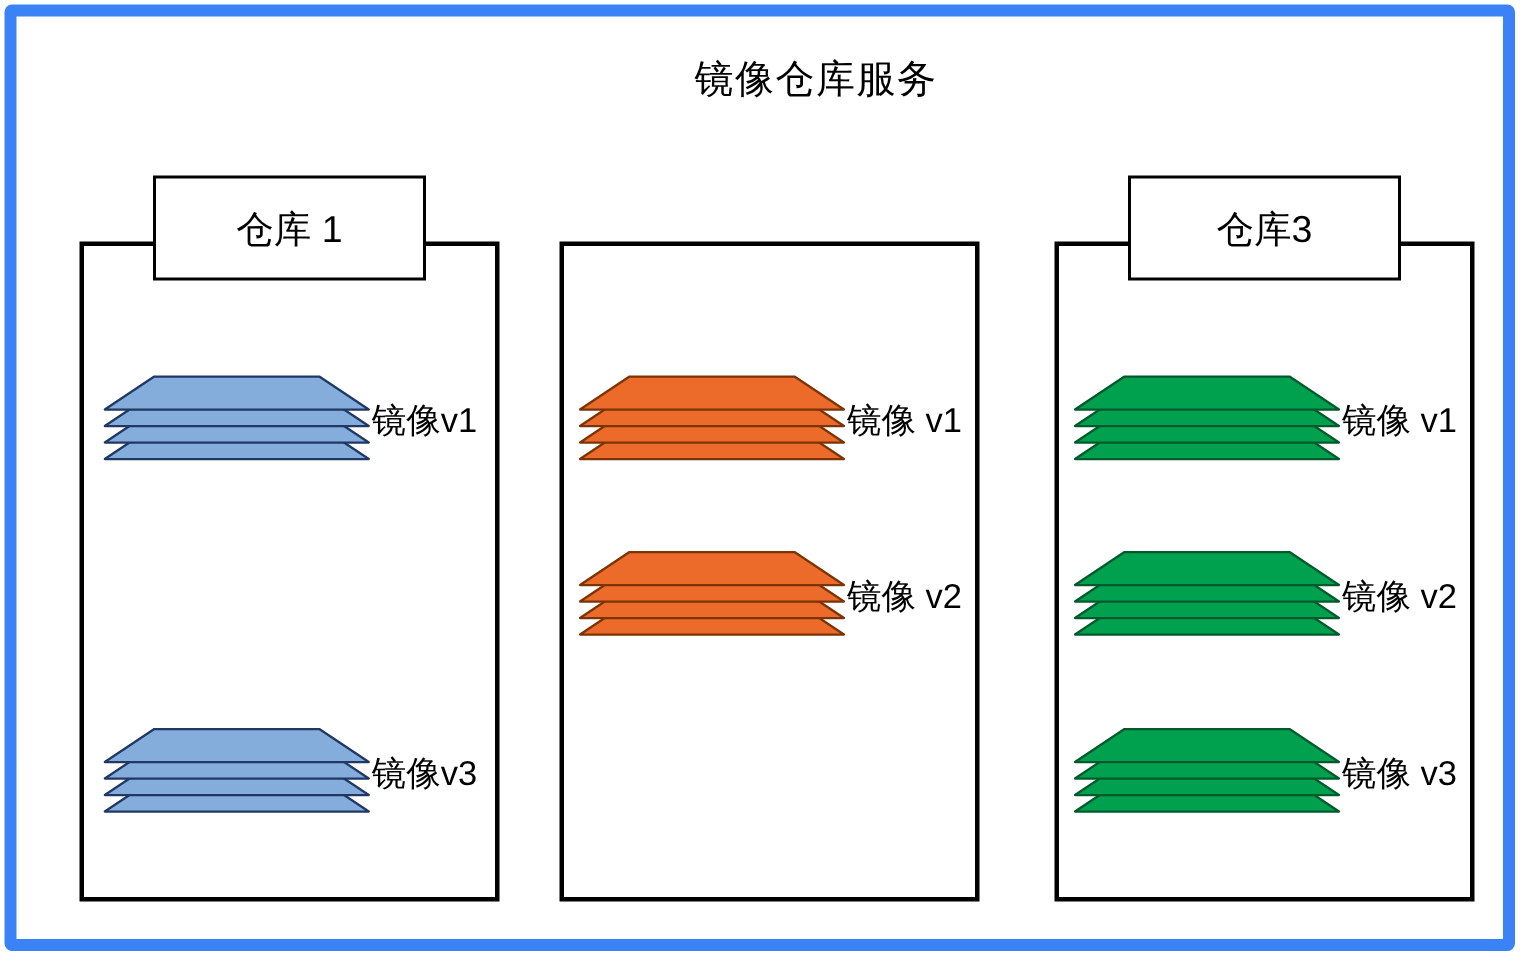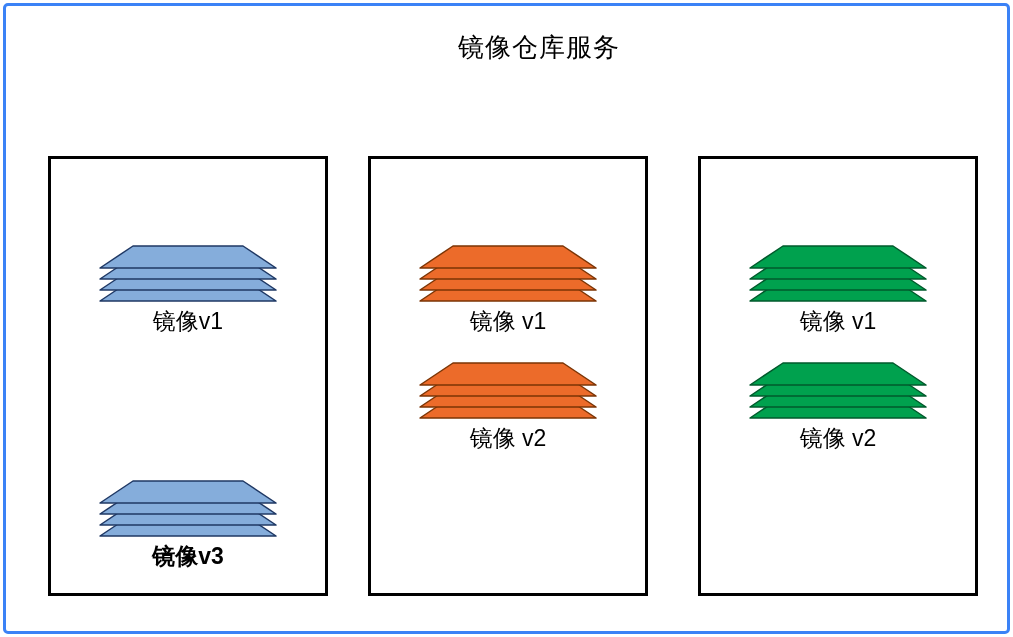--- a/index.html
+++ b/index.html
@@ -12,21 +12,21 @@
   .stage {
     position: relative;
     width: 1013px; height: 637px;
     background: #ffffff;
     overflow: hidden;
   }
   .frame {
     position: absolute;
     left: 3px; top: 3px;
     width: 1007px; height: 631px;
-    border: 3px solid #3b82f6;
+    border: 8px solid #3b82f6;
     border-radius: 5px;
     background: #ffffff;
   }
   .title {
     position: absolute;
     top: 24px; left: 533px;
     transform: translateX(-50%);
     font-size: 26px;
     letter-spacing: 1px;
     white-space: nowrap;
@@ -53,49 +53,50 @@
     background: #ffffff;
     display: flex; align-items: center; justify-content: center;
     font-size: 25px;
     white-space: nowrap;
     z-index: 2;
   }
   .image-item {
     position: absolute;
     left: 50%;
     transform: translateX(-50%);
-    display: flex; flex-direction: column; align-items: center;
+    display: flex; flex-direction: row; align-items: center;
     z-index: 1;
   }
   .image-label {
     margin-top: 3px;
     font-size: 23px;
     white-space: nowrap;
   }
   .stack-svg { display: block; }
 </style>
 </head>
 <body>
 
 <div class="stage">
   <div class="frame">
     <div class="title">镜像仓库服务</div>
     <div id="repos">
         <div class="repo" style="left: 42px;">
           <div class="repo-box"></div>
+          <div class="repo-label">仓库 1</div>
           <div class="image-item" style="top: 132px;">
             <svg class="stack-svg" width="180" height="59" viewBox="-2 -2 180 59">
               <polygon points="33,33 143,33 176,55 0,55" fill="#85ADDB" stroke="#1F3864" stroke-width="1.5" stroke-linejoin="round"></polygon>
               <polygon points="33,22 143,22 176,44 0,44" fill="#85ADDB" stroke="#1F3864" stroke-width="1.5" stroke-linejoin="round"></polygon>
               <polygon points="33,11 143,11 176,33 0,33" fill="#85ADDB" stroke="#1F3864" stroke-width="1.5" stroke-linejoin="round"></polygon>
               <polygon points="33,0 143,0 176,22 0,22" fill="#85ADDB" stroke="#1F3864" stroke-width="1.5" stroke-linejoin="round"></polygon>
             </svg>
             <div class="image-label">镜像v1</div>
           </div>
-          <div class="image-item" style="top: 367px; font-weight: bold;">
+          <div class="image-item" style="top: 367px;">
             <svg class="stack-svg" width="180" height="59" viewBox="-2 -2 180 59">
               <polygon points="33,33 143,33 176,55 0,55" fill="#85ADDB" stroke="#1F3864" stroke-width="1.5" stroke-linejoin="round"></polygon>
               <polygon points="33,22 143,22 176,44 0,44" fill="#85ADDB" stroke="#1F3864" stroke-width="1.5" stroke-linejoin="round"></polygon>
               <polygon points="33,11 143,11 176,33 0,33" fill="#85ADDB" stroke="#1F3864" stroke-width="1.5" stroke-linejoin="round"></polygon>
               <polygon points="33,0 143,0 176,22 0,22" fill="#85ADDB" stroke="#1F3864" stroke-width="1.5" stroke-linejoin="round"></polygon>
             </svg>
             <div class="image-label">镜像v3</div>
           </div>
         </div>
         <div class="repo" style="left: 362px;">
@@ -114,34 +115,44 @@
               <polygon points="33,33 143,33 176,55 0,55" fill="#EC6B2A" stroke="#7B3405" stroke-width="1.5" stroke-linejoin="round"></polygon>
               <polygon points="33,22 143,22 176,44 0,44" fill="#EC6B2A" stroke="#7B3405" stroke-width="1.5" stroke-linejoin="round"></polygon>
               <polygon points="33,11 143,11 176,33 0,33" fill="#EC6B2A" stroke="#7B3405" stroke-width="1.5" stroke-linejoin="round"></polygon>
               <polygon points="33,0 143,0 176,22 0,22" fill="#EC6B2A" stroke="#7B3405" stroke-width="1.5" stroke-linejoin="round"></polygon>
             </svg>
             <div class="image-label">镜像 v2</div>
           </div>
         </div>
         <div class="repo" style="left: 692px;">
           <div class="repo-box"></div>
+          <div class="repo-label">仓库3</div>
           <div class="image-item" style="top: 132px;">
             <svg class="stack-svg" width="180" height="59" viewBox="-2 -2 180 59">
               <polygon points="33,33 143,33 176,55 0,55" fill="#00A14E" stroke="#015A2C" stroke-width="1.5" stroke-linejoin="round"></polygon>
               <polygon points="33,22 143,22 176,44 0,44" fill="#00A14E" stroke="#015A2C" stroke-width="1.5" stroke-linejoin="round"></polygon>
               <polygon points="33,11 143,11 176,33 0,33" fill="#00A14E" stroke="#015A2C" stroke-width="1.5" stroke-linejoin="round"></polygon>
               <polygon points="33,0 143,0 176,22 0,22" fill="#00A14E" stroke="#015A2C" stroke-width="1.5" stroke-linejoin="round"></polygon>
             </svg>
             <div class="image-label">镜像 v1</div>
           </div>
           <div class="image-item" style="top: 249px;">
             <svg class="stack-svg" width="180" height="59" viewBox="-2 -2 180 59">
               <polygon points="33,33 143,33 176,55 0,55" fill="#00A14E" stroke="#015A2C" stroke-width="1.5" stroke-linejoin="round"></polygon>
               <polygon points="33,22 143,22 176,44 0,44" fill="#00A14E" stroke="#015A2C" stroke-width="1.5" stroke-linejoin="round"></polygon>
               <polygon points="33,11 143,11 176,33 0,33" fill="#00A14E" stroke="#015A2C" stroke-width="1.5" stroke-linejoin="round"></polygon>
               <polygon points="33,0 143,0 176,22 0,22" fill="#00A14E" stroke="#015A2C" stroke-width="1.5" stroke-linejoin="round"></polygon>
             </svg>
             <div class="image-label">镜像 v2</div>
           </div>
+          <div class="image-item" style="top: 367px;">
+            <svg class="stack-svg" width="180" height="59" viewBox="-2 -2 180 59">
+              <polygon points="33,33 143,33 176,55 0,55" fill="#00A14E" stroke="#015A2C" stroke-width="1.5" stroke-linejoin="round"></polygon>
+              <polygon points="33,22 143,22 176,44 0,44" fill="#00A14E" stroke="#015A2C" stroke-width="1.5" stroke-linejoin="round"></polygon>
+              <polygon points="33,11 143,11 176,33 0,33" fill="#00A14E" stroke="#015A2C" stroke-width="1.5" stroke-linejoin="round"></polygon>
+              <polygon points="33,0 143,0 176,22 0,22" fill="#00A14E" stroke="#015A2C" stroke-width="1.5" stroke-linejoin="round"></polygon>
+            </svg>
+            <div class="image-label">镜像 v3</div>
+          </div>
         </div>
       </div>
   </div>
 </div>
 
 </body></html>

